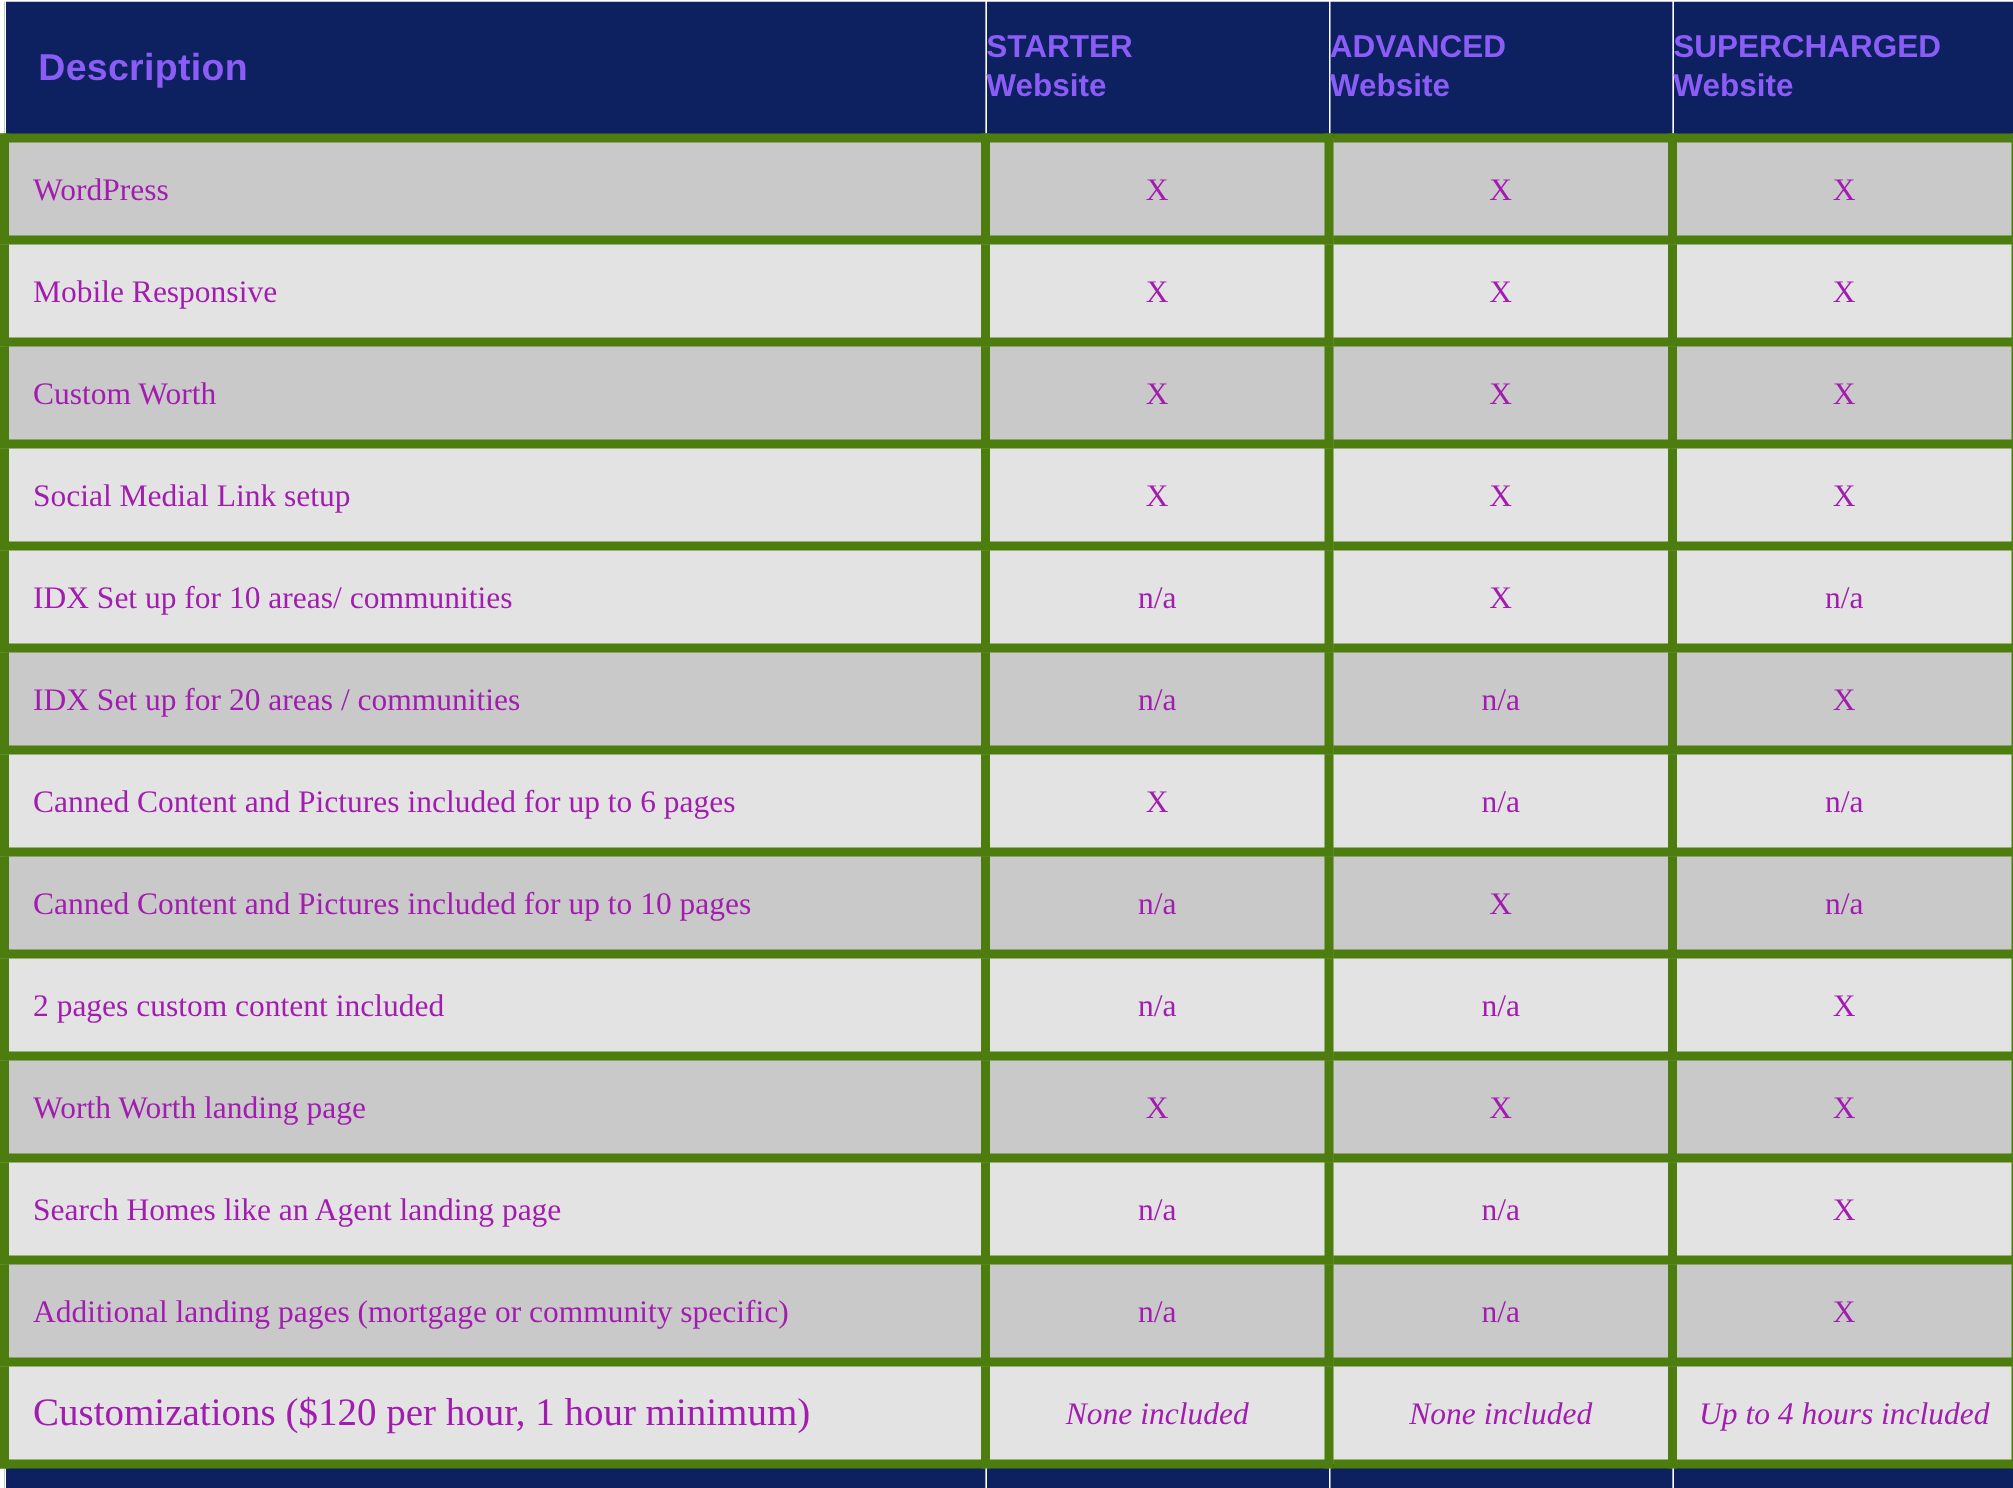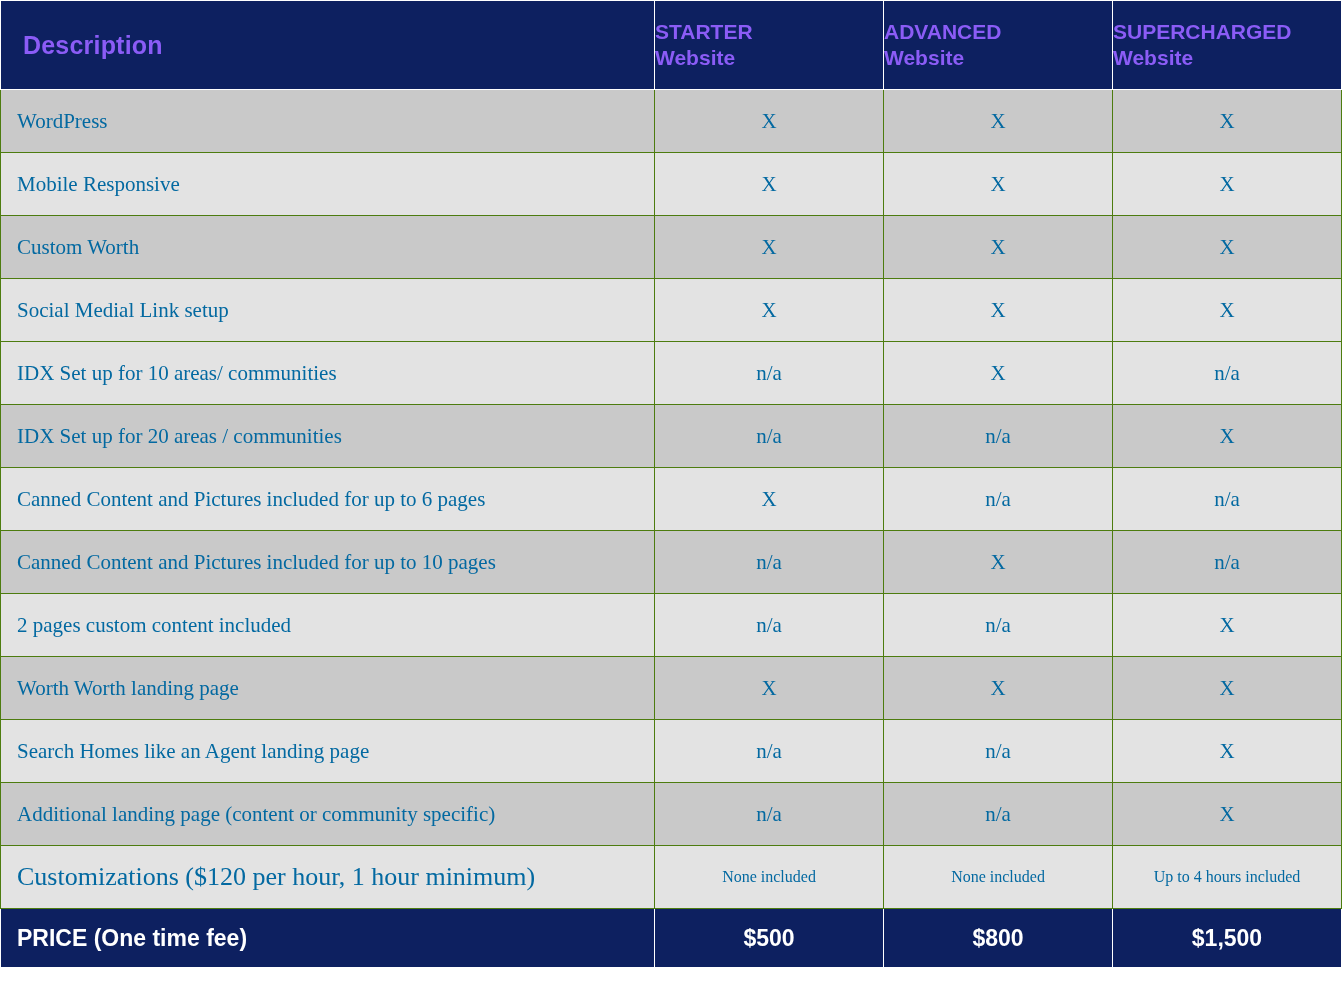--- a/index.html
+++ b/index.html
@@ -42,41 +42,41 @@
   th.plan-head {
     text-align: left;
     font-size: 21px;
     line-height: 1.25;
   }
   th.plan-head .plan-line1 { display: block; }
   th.plan-head .plan-line2 { display: block; }
 
   
   tbody td {
-    border: 1px solid #4d7c0f;
+    border: 6px solid #4d7c0f;
     height: 60px;
     vertical-align: middle;
-    color: #0369a1;
+    color: #a21caf;
   }
   tbody td.desc-cell {
     text-align: left;
     padding-left: 16px;
     font-size: 21px;
     font-family: "Liberation Serif", serif;
   }
   tbody td.val-cell {
     text-align: center;
     font-size: 21px;
     font-family: "Liberation Serif", serif;
   }
   tbody tr.shade-dark td { background: #c9c9c9; }
   tbody tr.shade-light td { background: #e3e3e3; }
 
   tbody tr.custom-row td.desc-cell { font-size: 26px; }
-  tbody tr.custom-row td.val-cell { font-size: 16px; }
+  tbody tr.custom-row td.val-cell { font-size: 21px; font-style: italic; }
 
   
   tr.price-row td {
     background: #0d2060;
     color: #ffffff;
     border: 1px solid #ffffff;
     height: 56px;
     font-weight: bold;
   }
   tr.price-row td.desc-cell {
@@ -192,21 +192,21 @@
     </tr>
 
     <tr class="shade-light">
       <td class="desc-cell">Search Homes like an Agent landing page</td>
       <td class="val-cell">n/a</td>
       <td class="val-cell">n/a</td>
       <td class="val-cell">X</td>
     </tr>
 
     <tr class="shade-dark">
-      <td class="desc-cell">Additional landing page (content or community specific)</td>
+      <td class="desc-cell">Additional landing pages (mortgage or community specific)</td>
       <td class="val-cell">n/a</td>
       <td class="val-cell">n/a</td>
       <td class="val-cell">X</td>
     </tr>
 
     <tr class="shade-light custom-row">
       <td class="desc-cell">Customizations ($120 per hour, 1 hour minimum)</td>
       <td class="val-cell">None included</td>
       <td class="val-cell">None included</td>
       <td class="val-cell">Up to 4 hours included</td>

